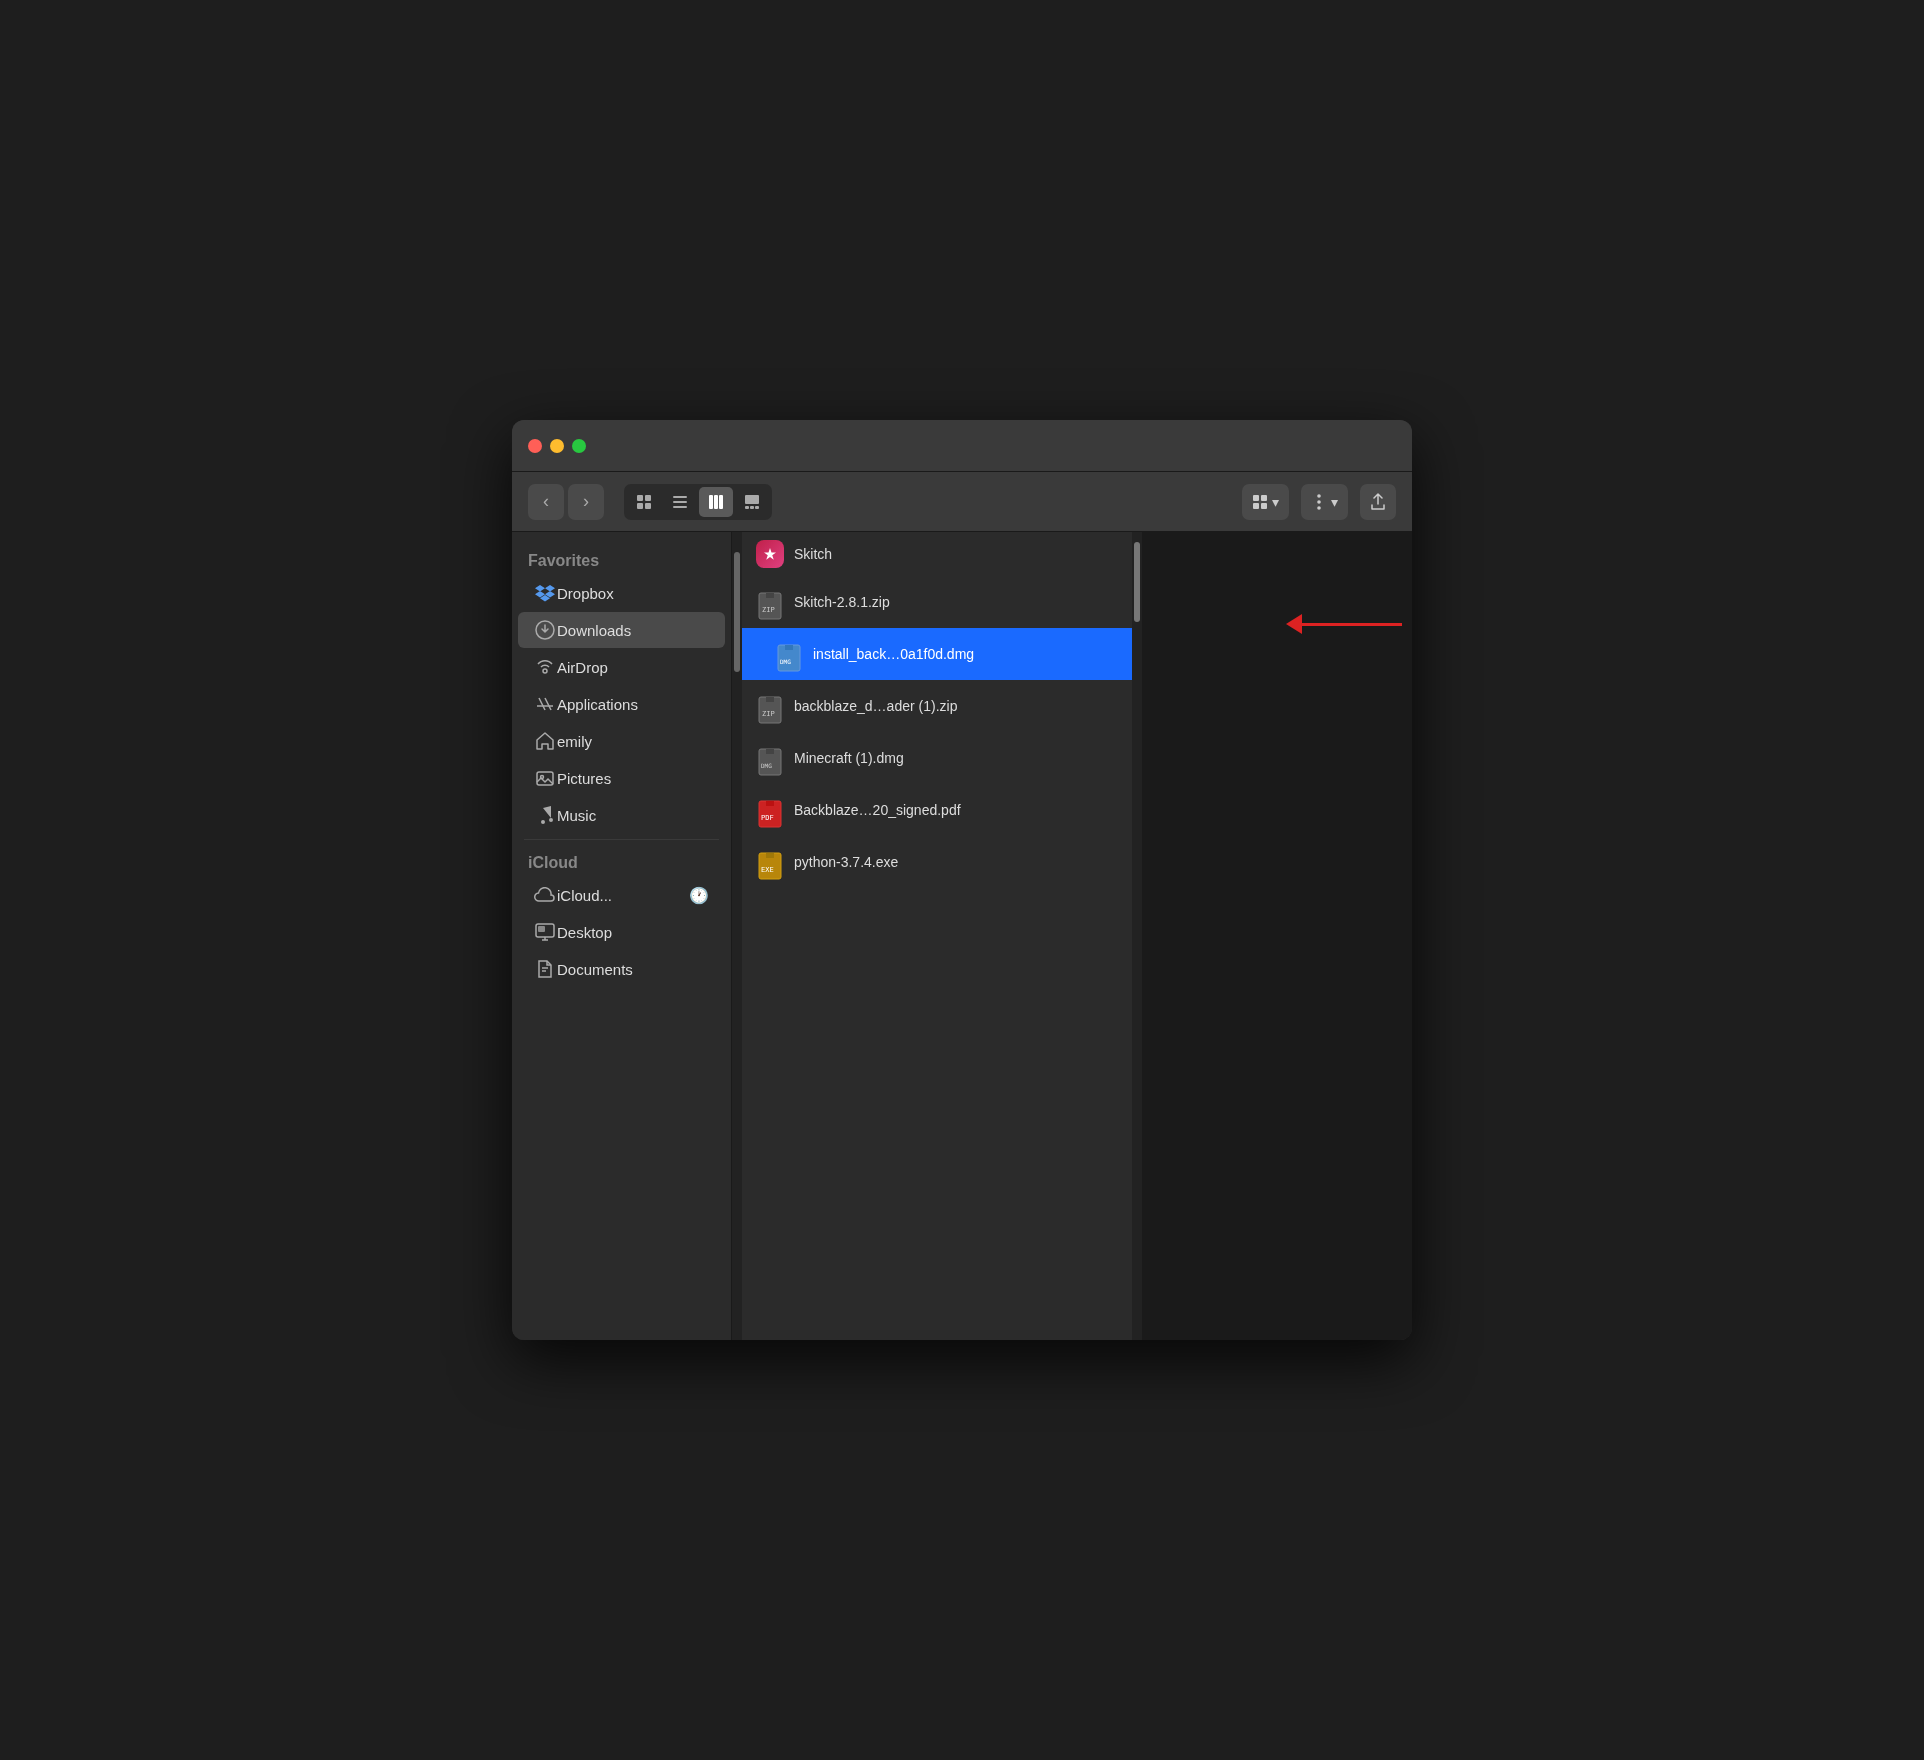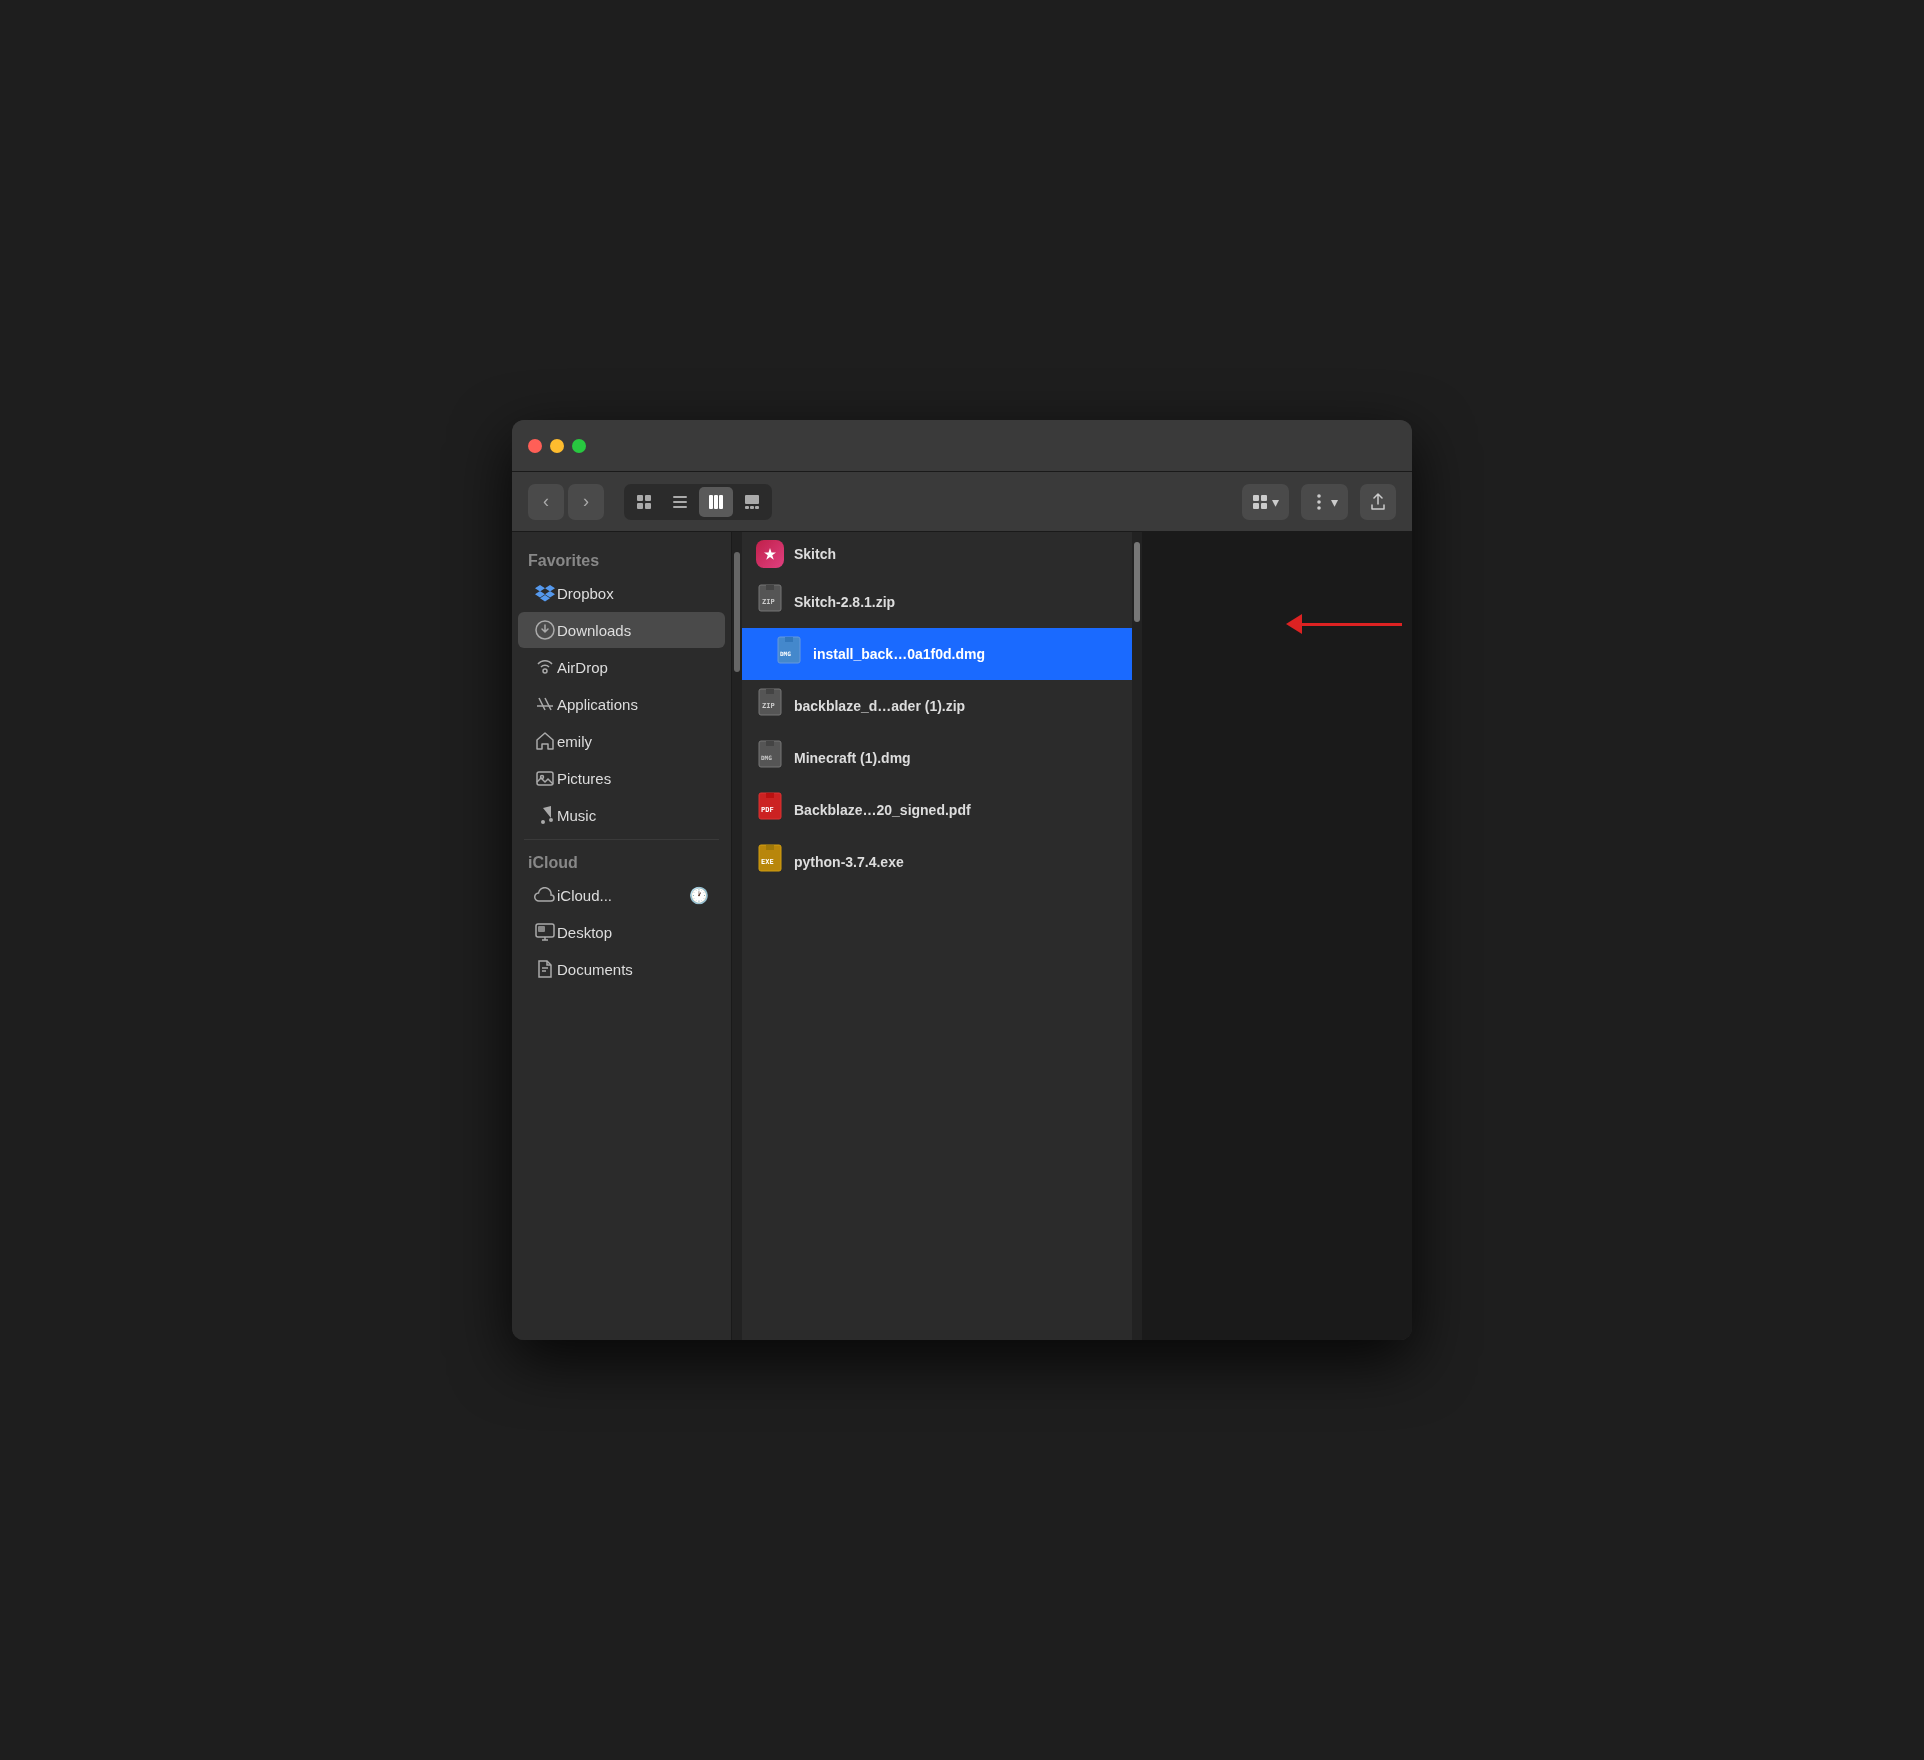--- a/index.html
+++ b/index.html
@@ -206,32 +206,31 @@
     
     .file-item {
       display: flex;
       align-items: center;
       gap: 10px;
       padding: 8px 14px;
       cursor: pointer;
       color: #ddd;
       font-size: 14px;
       border-bottom: none;
-      font-weight: bold;
     }
     .file-item.selected {
       background: #1a6aff;
       color: #fff;
       padding-left: 33px;
     }
     .file-icon {
       width: 28px;
       height: 36px;
       display: flex;
-      align-items: flex-start;
+      align-items: flex-end;
       justify-content: center;
       flex-shrink: 0;
       font-size: 20px;
     }
     .file-name {
       font-size: 14px;
       white-space: nowrap;
       overflow: hidden;
       text-overflow: ellipsis;
     }

